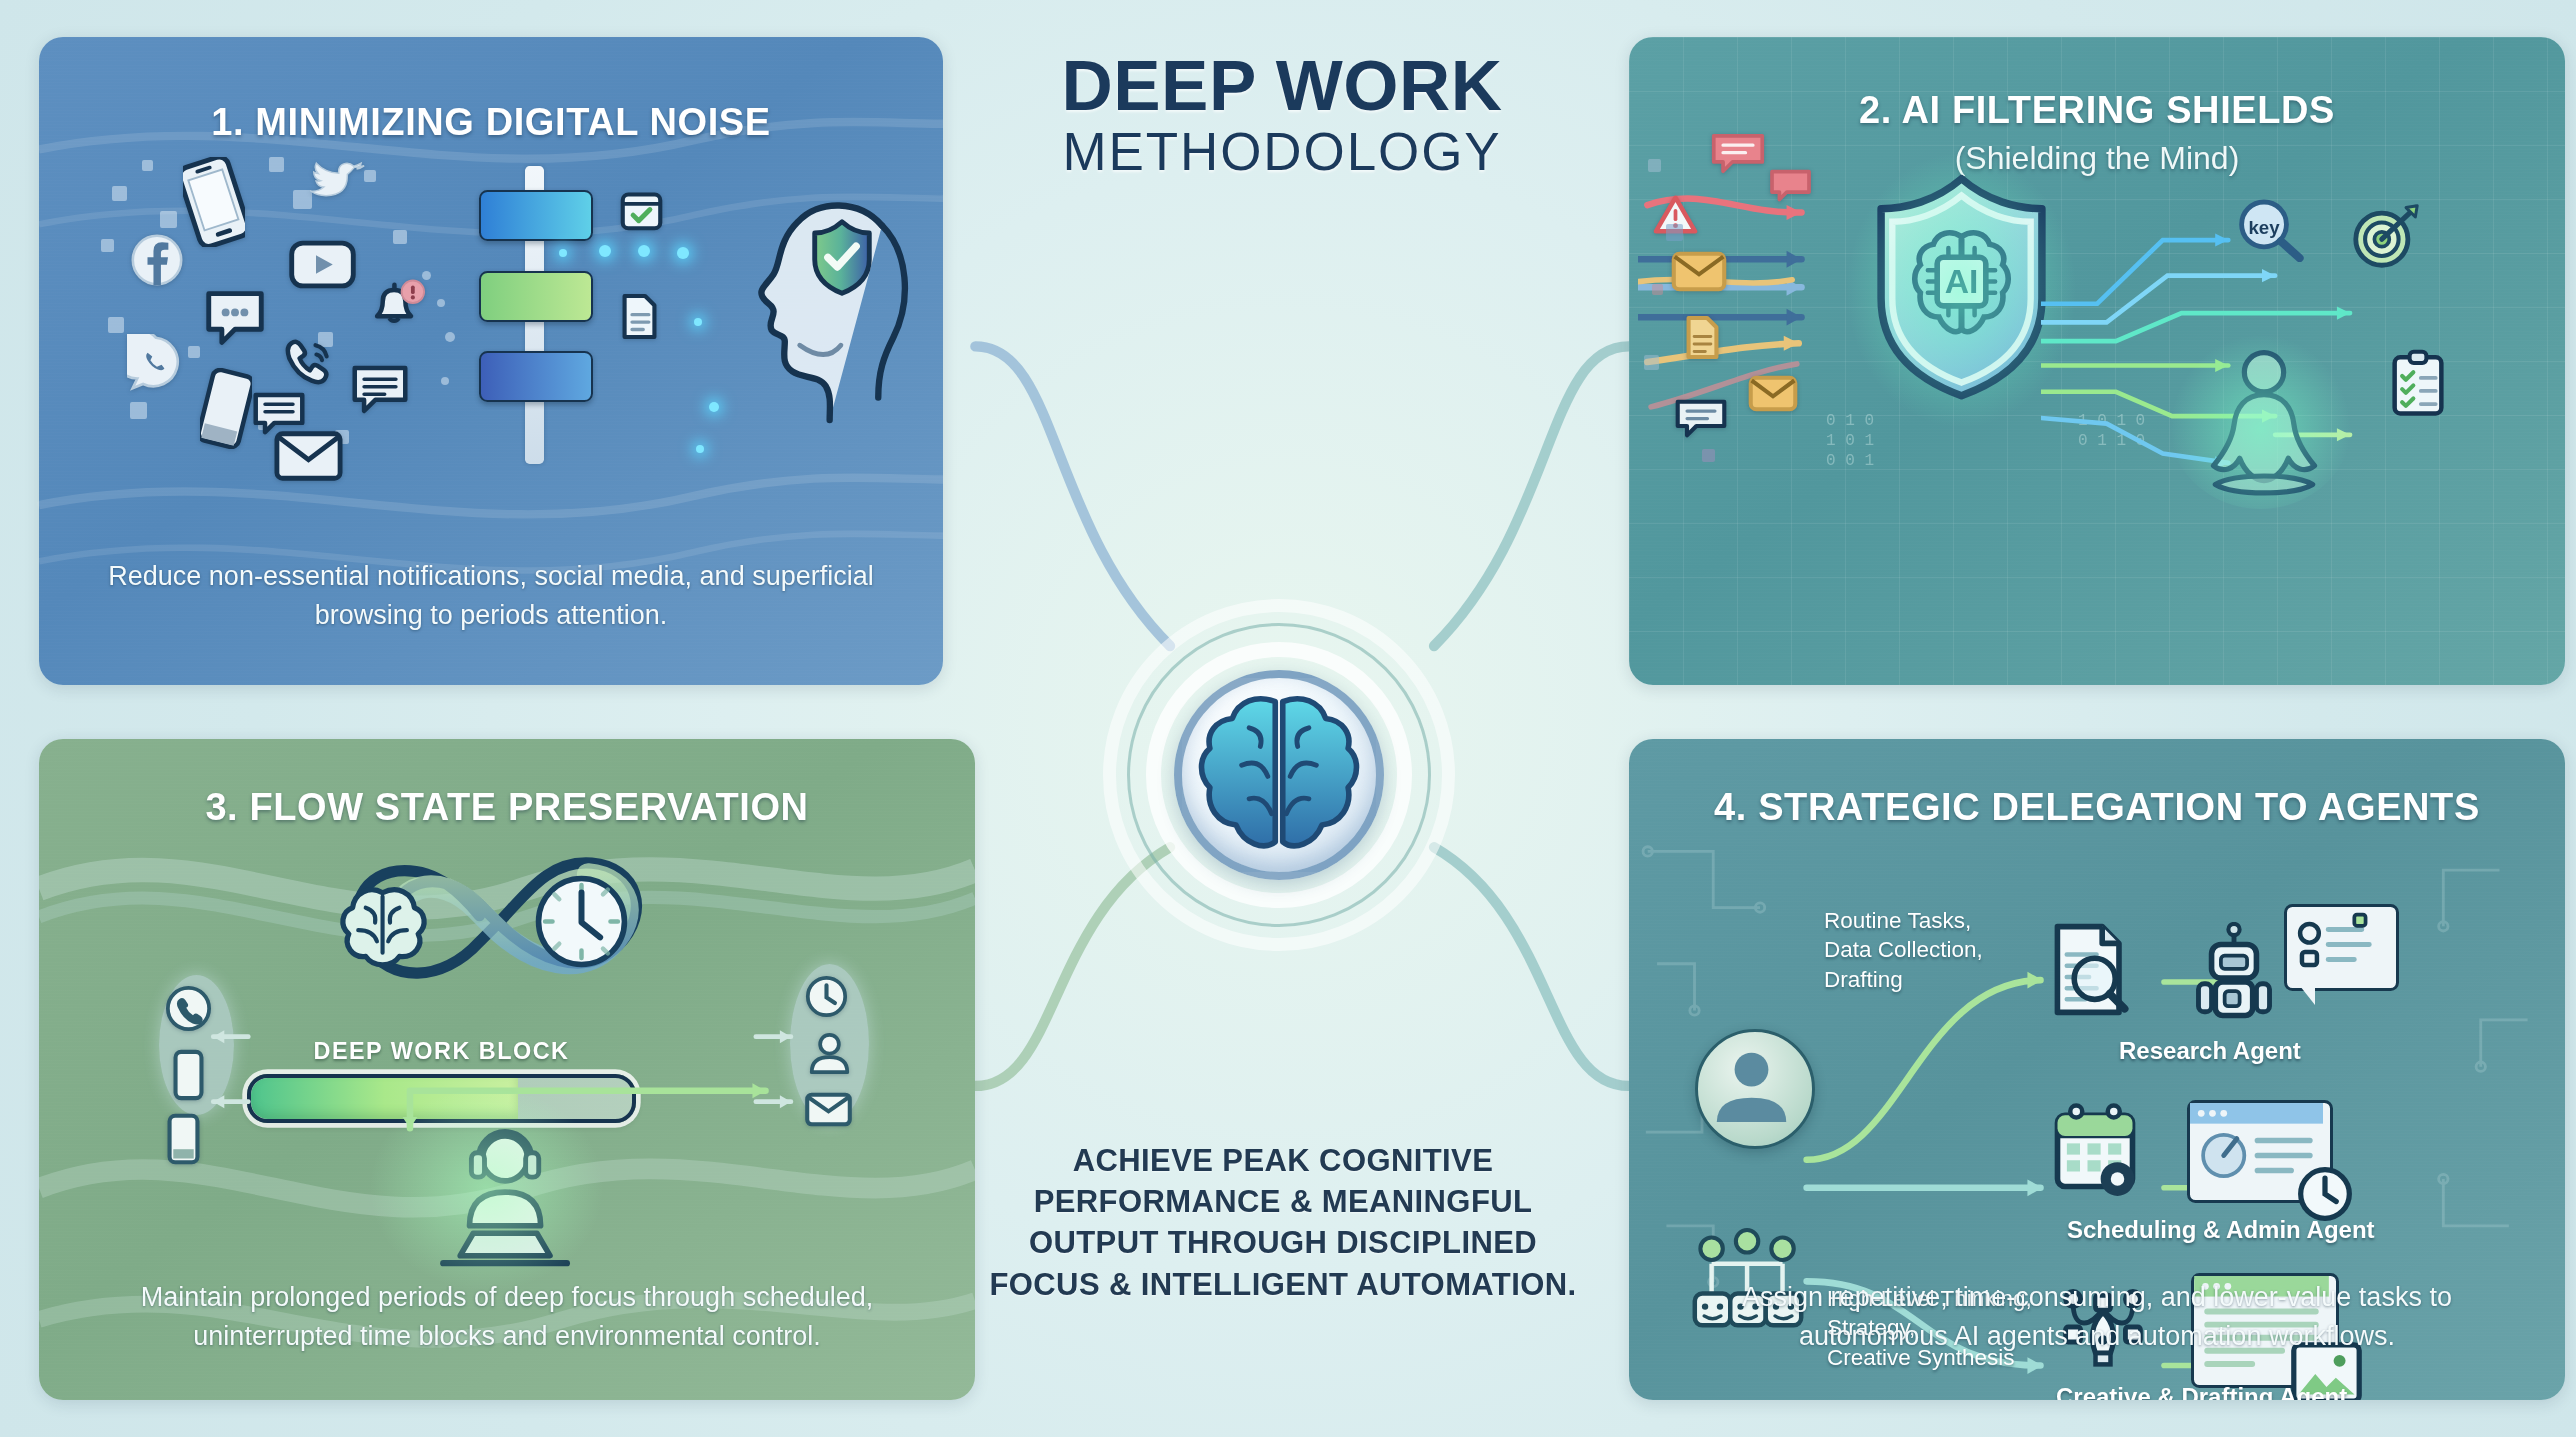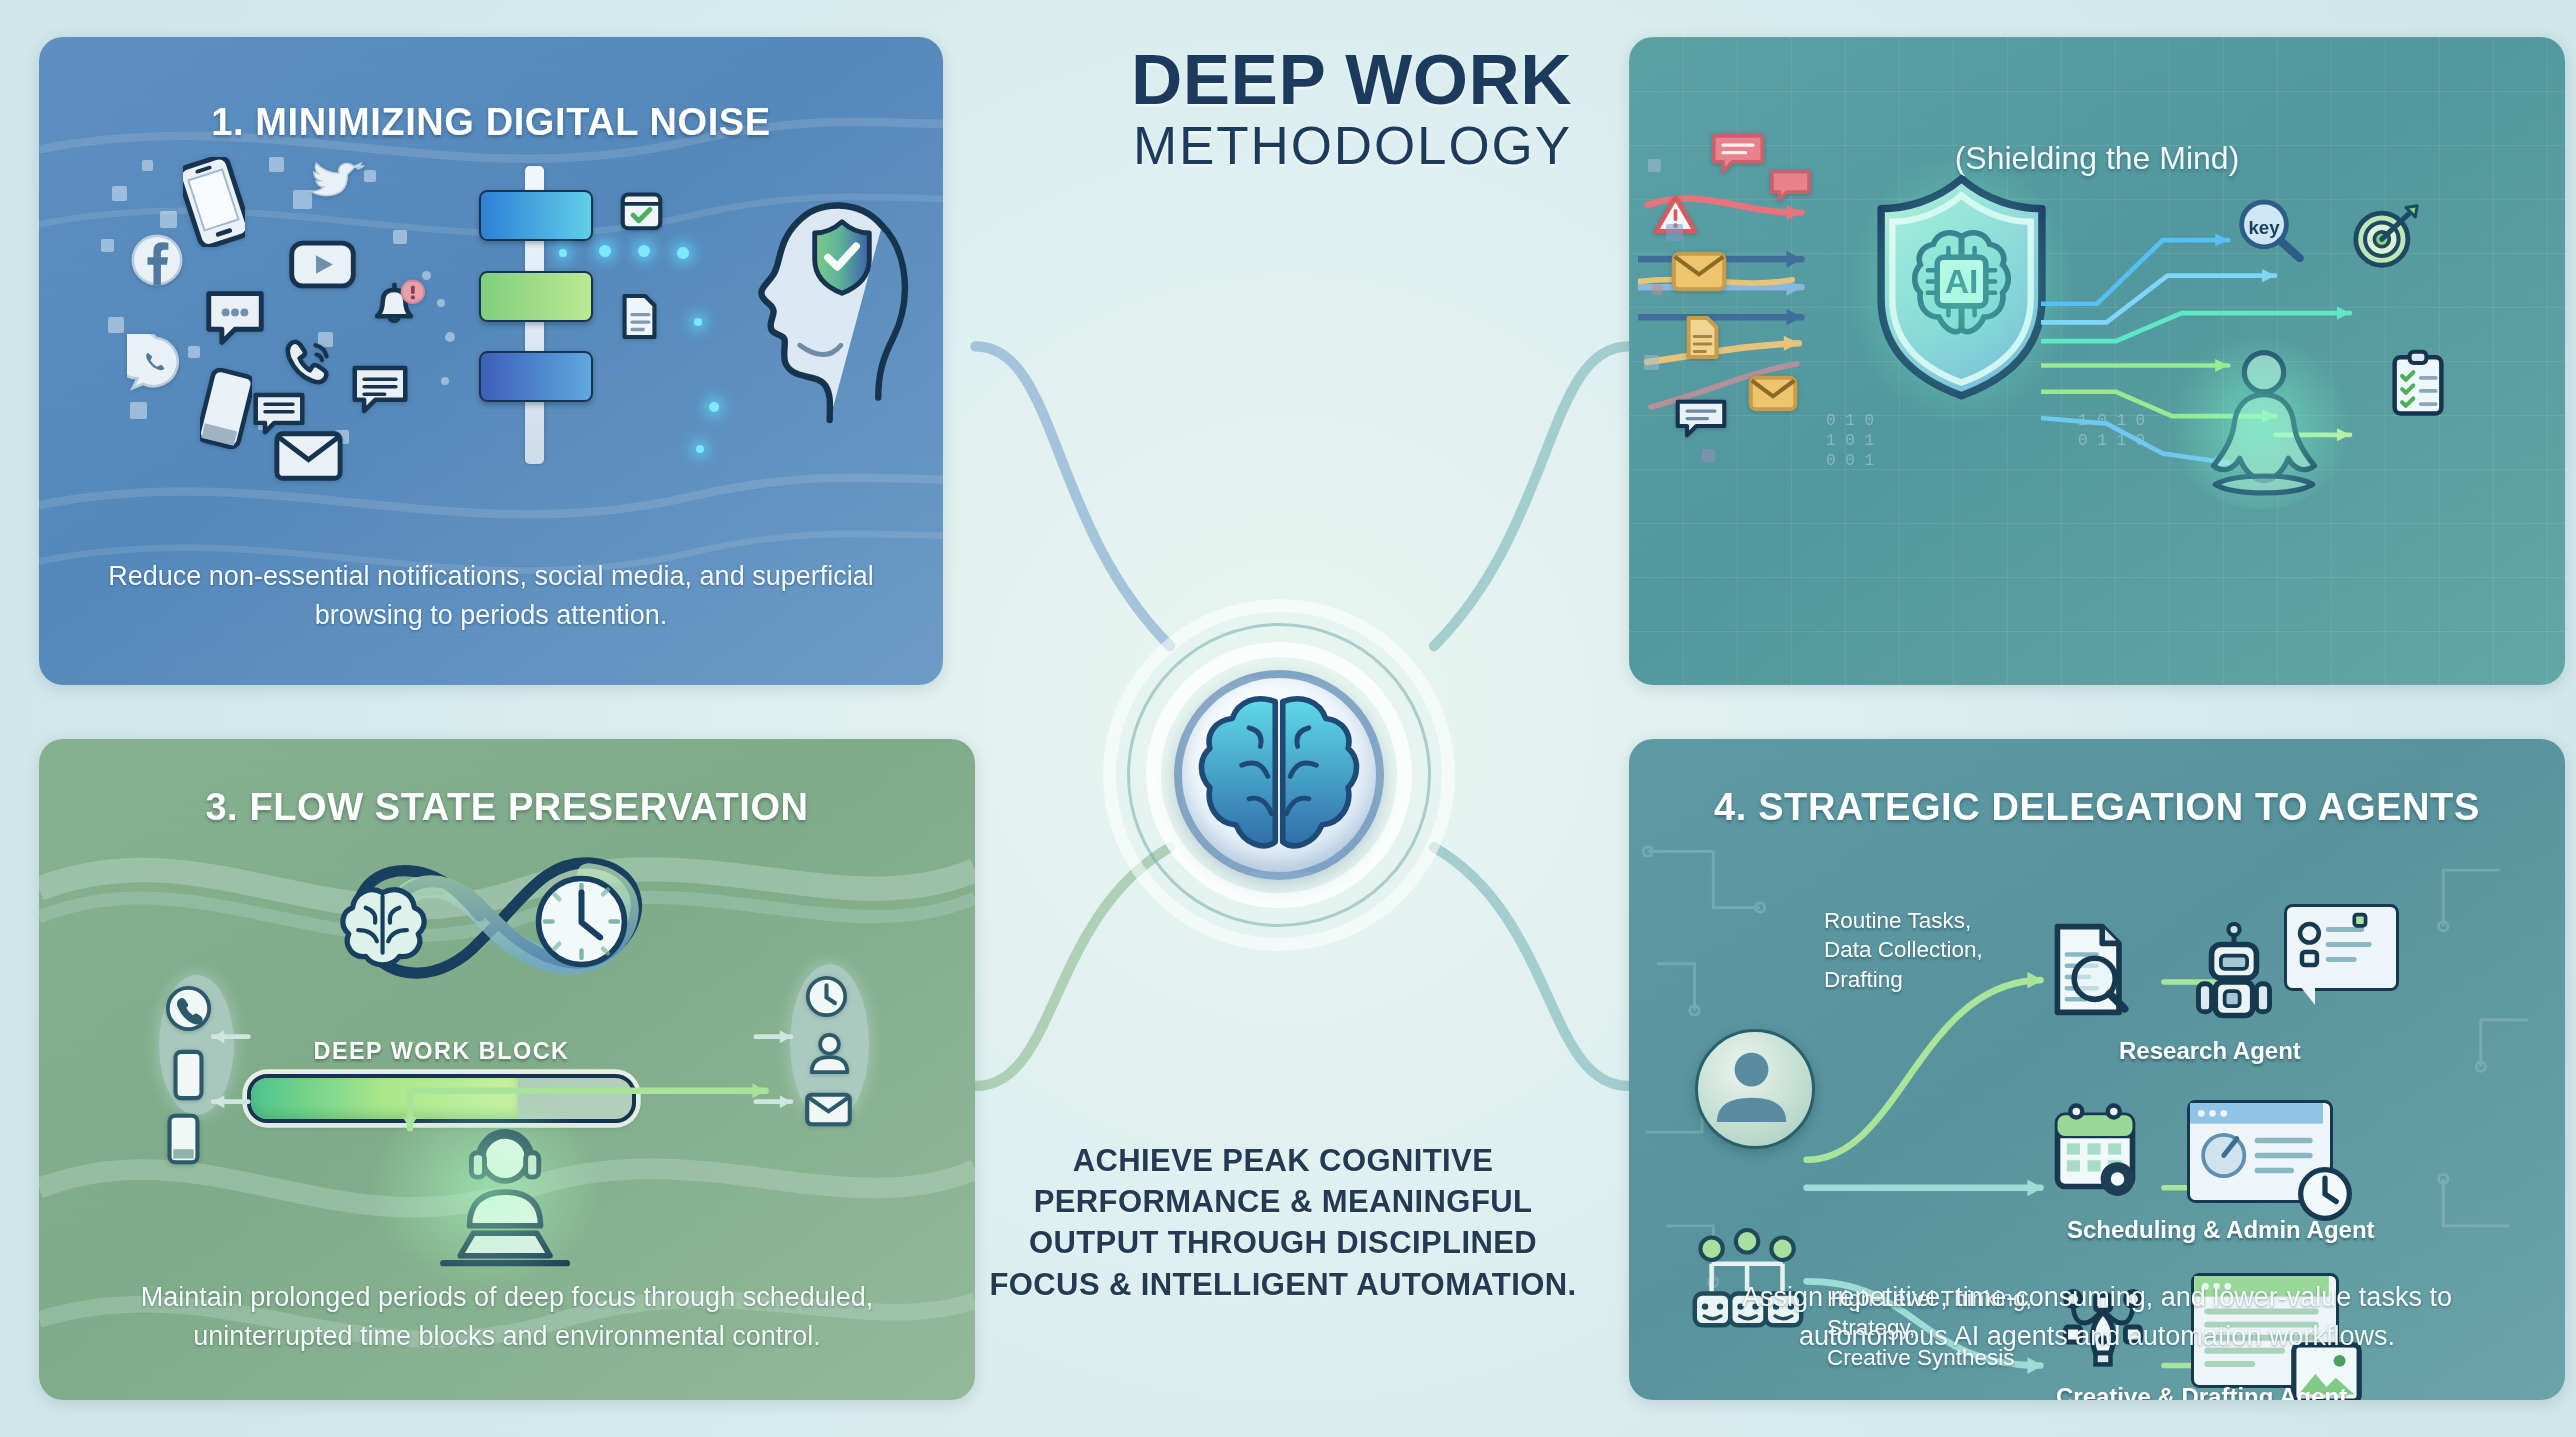--- a/index.html
+++ b/index.html
@@ -45,21 +45,21 @@
   .p-cap{
     position:absolute;left:56px;right:56px;text-align:center;
     color:#f4fafb;font-size:27px;line-height:1.42;
     text-shadow:0 0.9px 2.8px rgba(10,35,55,.42);
   }
   .p1 .p-cap,.p2 .p-cap{bottom:51px;}
   .p3 .p-cap,.p4 .p-cap{bottom:45px;margin-top:33px;}
 
   
   #center-title{
-    position:absolute;left:992px;top:44px;width:580px;text-align:right;
+    position:absolute;left:992px;top:50px;width:580px;text-align:center;
     color:#1b3a5c;
   }
   #center-title .l1{font-size:71px;font-weight:bold;letter-spacing:0.5px;line-height:1.02;
     text-shadow:0 1.9px 2.8px rgba(255,255,255,.7);}
   #center-title .l2{font-size:53px;font-weight:normal;letter-spacing:1.9px;line-height:1.12;
     text-shadow:0 1.9px 2.8px rgba(255,255,255,.7);}
   #tagline{
     position:absolute;left:988px;top:1140px;width:590px;text-align:center;
     color:#223a52;font-weight:bold;font-size:31px;line-height:1.33;letter-spacing:0.4px;
     text-shadow:0 0.9px 1.9px rgba(255,255,255,.6);
@@ -329,20 +329,21 @@
       </svg>
     </div>
 
     <div class="p-cap">Reduce non-essential notifications, social media, and superficial browsing to periods attention.</div>
   </div>
 
   <div class="panel p2">
     <div class="grain"></div>
     <div class="grid-bg"></div>
 
+    <div class="p-title t2">2. AI FILTERING SHIELDS</div>
     <div class="p-sub">(Shielding the Mind)</div>
 
     <svg style="position:absolute;left:9.4px;top:140px;" width="271" height="271" viewBox="0 0 290 290">
       <path d="M10 30 C70 10 110 40 175 38" stroke="#e8737d" stroke-width="7" fill="none" stroke-linecap="round"></path>
       <path d="M175 38 l-16 -8 v16 z" fill="#e8737d"></path>
       <path d="M0 88 H175" stroke="#3f6e9a" stroke-width="7" fill="none" stroke-linecap="round"></path>
       <path d="M175 88 l-16 -9 v18 z" fill="#3f6e9a"></path>
       <path d="M0 118 H175" stroke="#88b8dd" stroke-width="7" fill="none" stroke-linecap="round"></path>
       <path d="M175 118 l-16 -9 v18 z" fill="#88b8dd"></path>
       <path d="M0 112 C60 104 110 120 165 110" stroke="#e8c47a" stroke-width="6" fill="none" stroke-linecap="round"></path>

